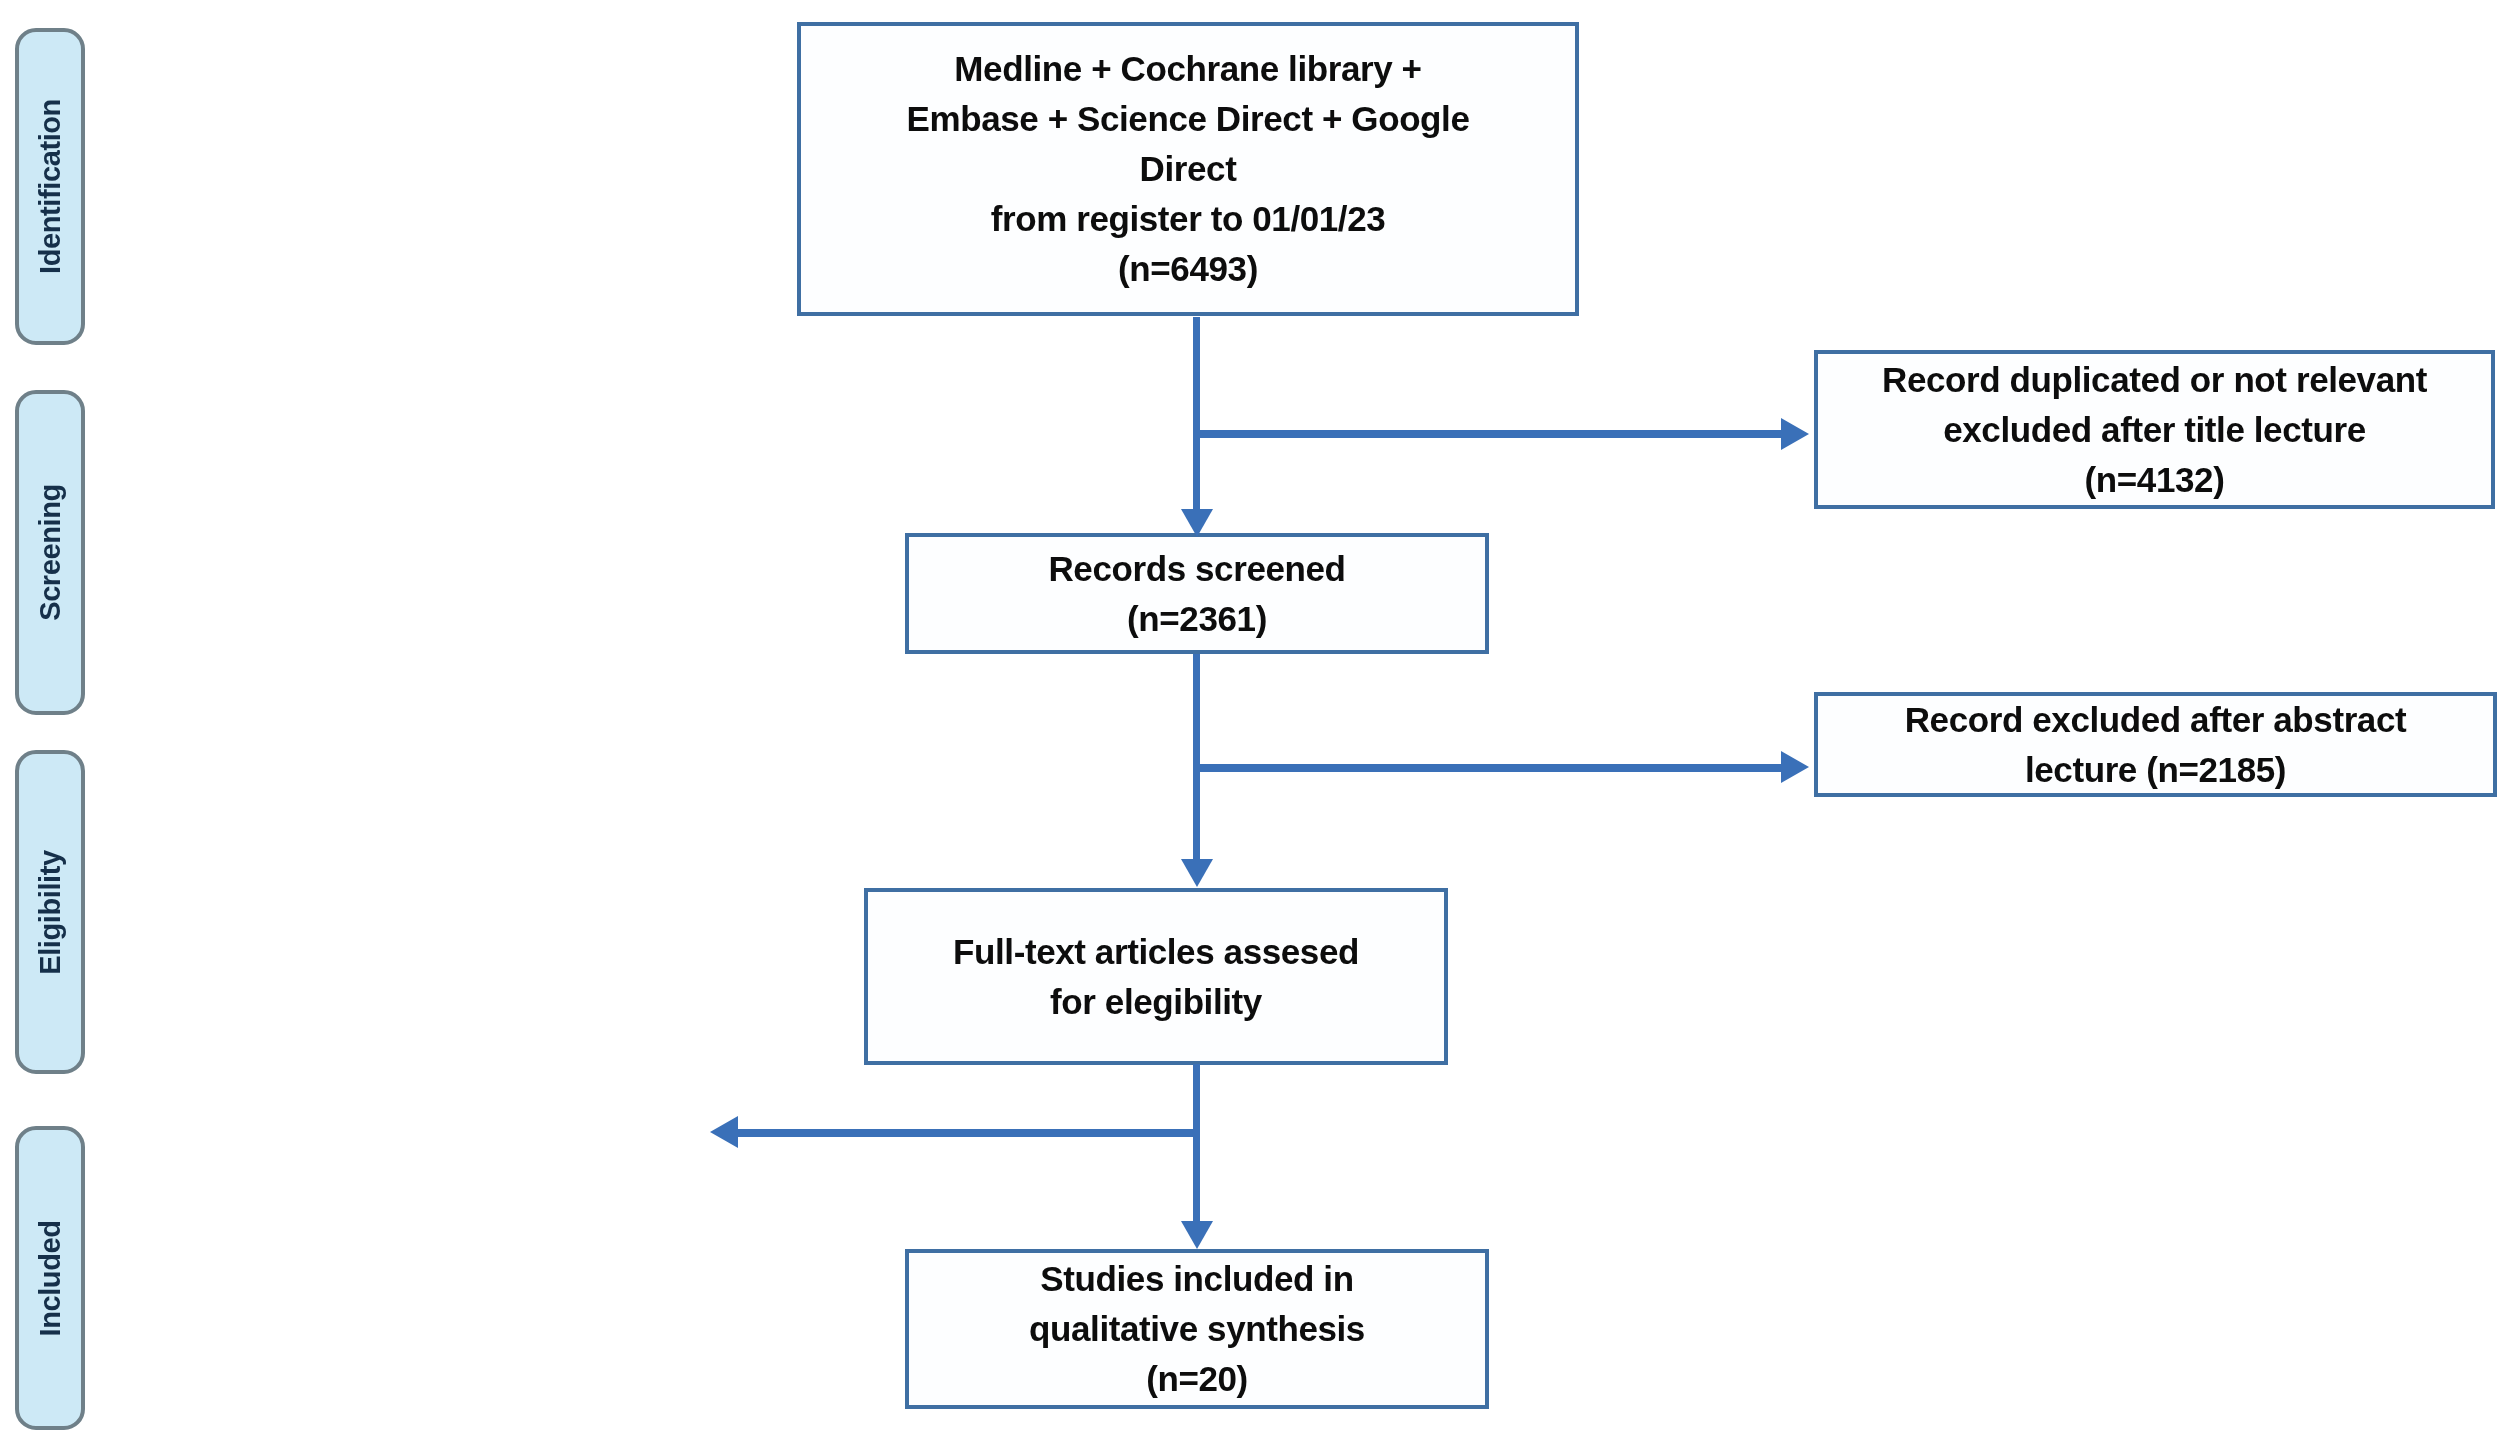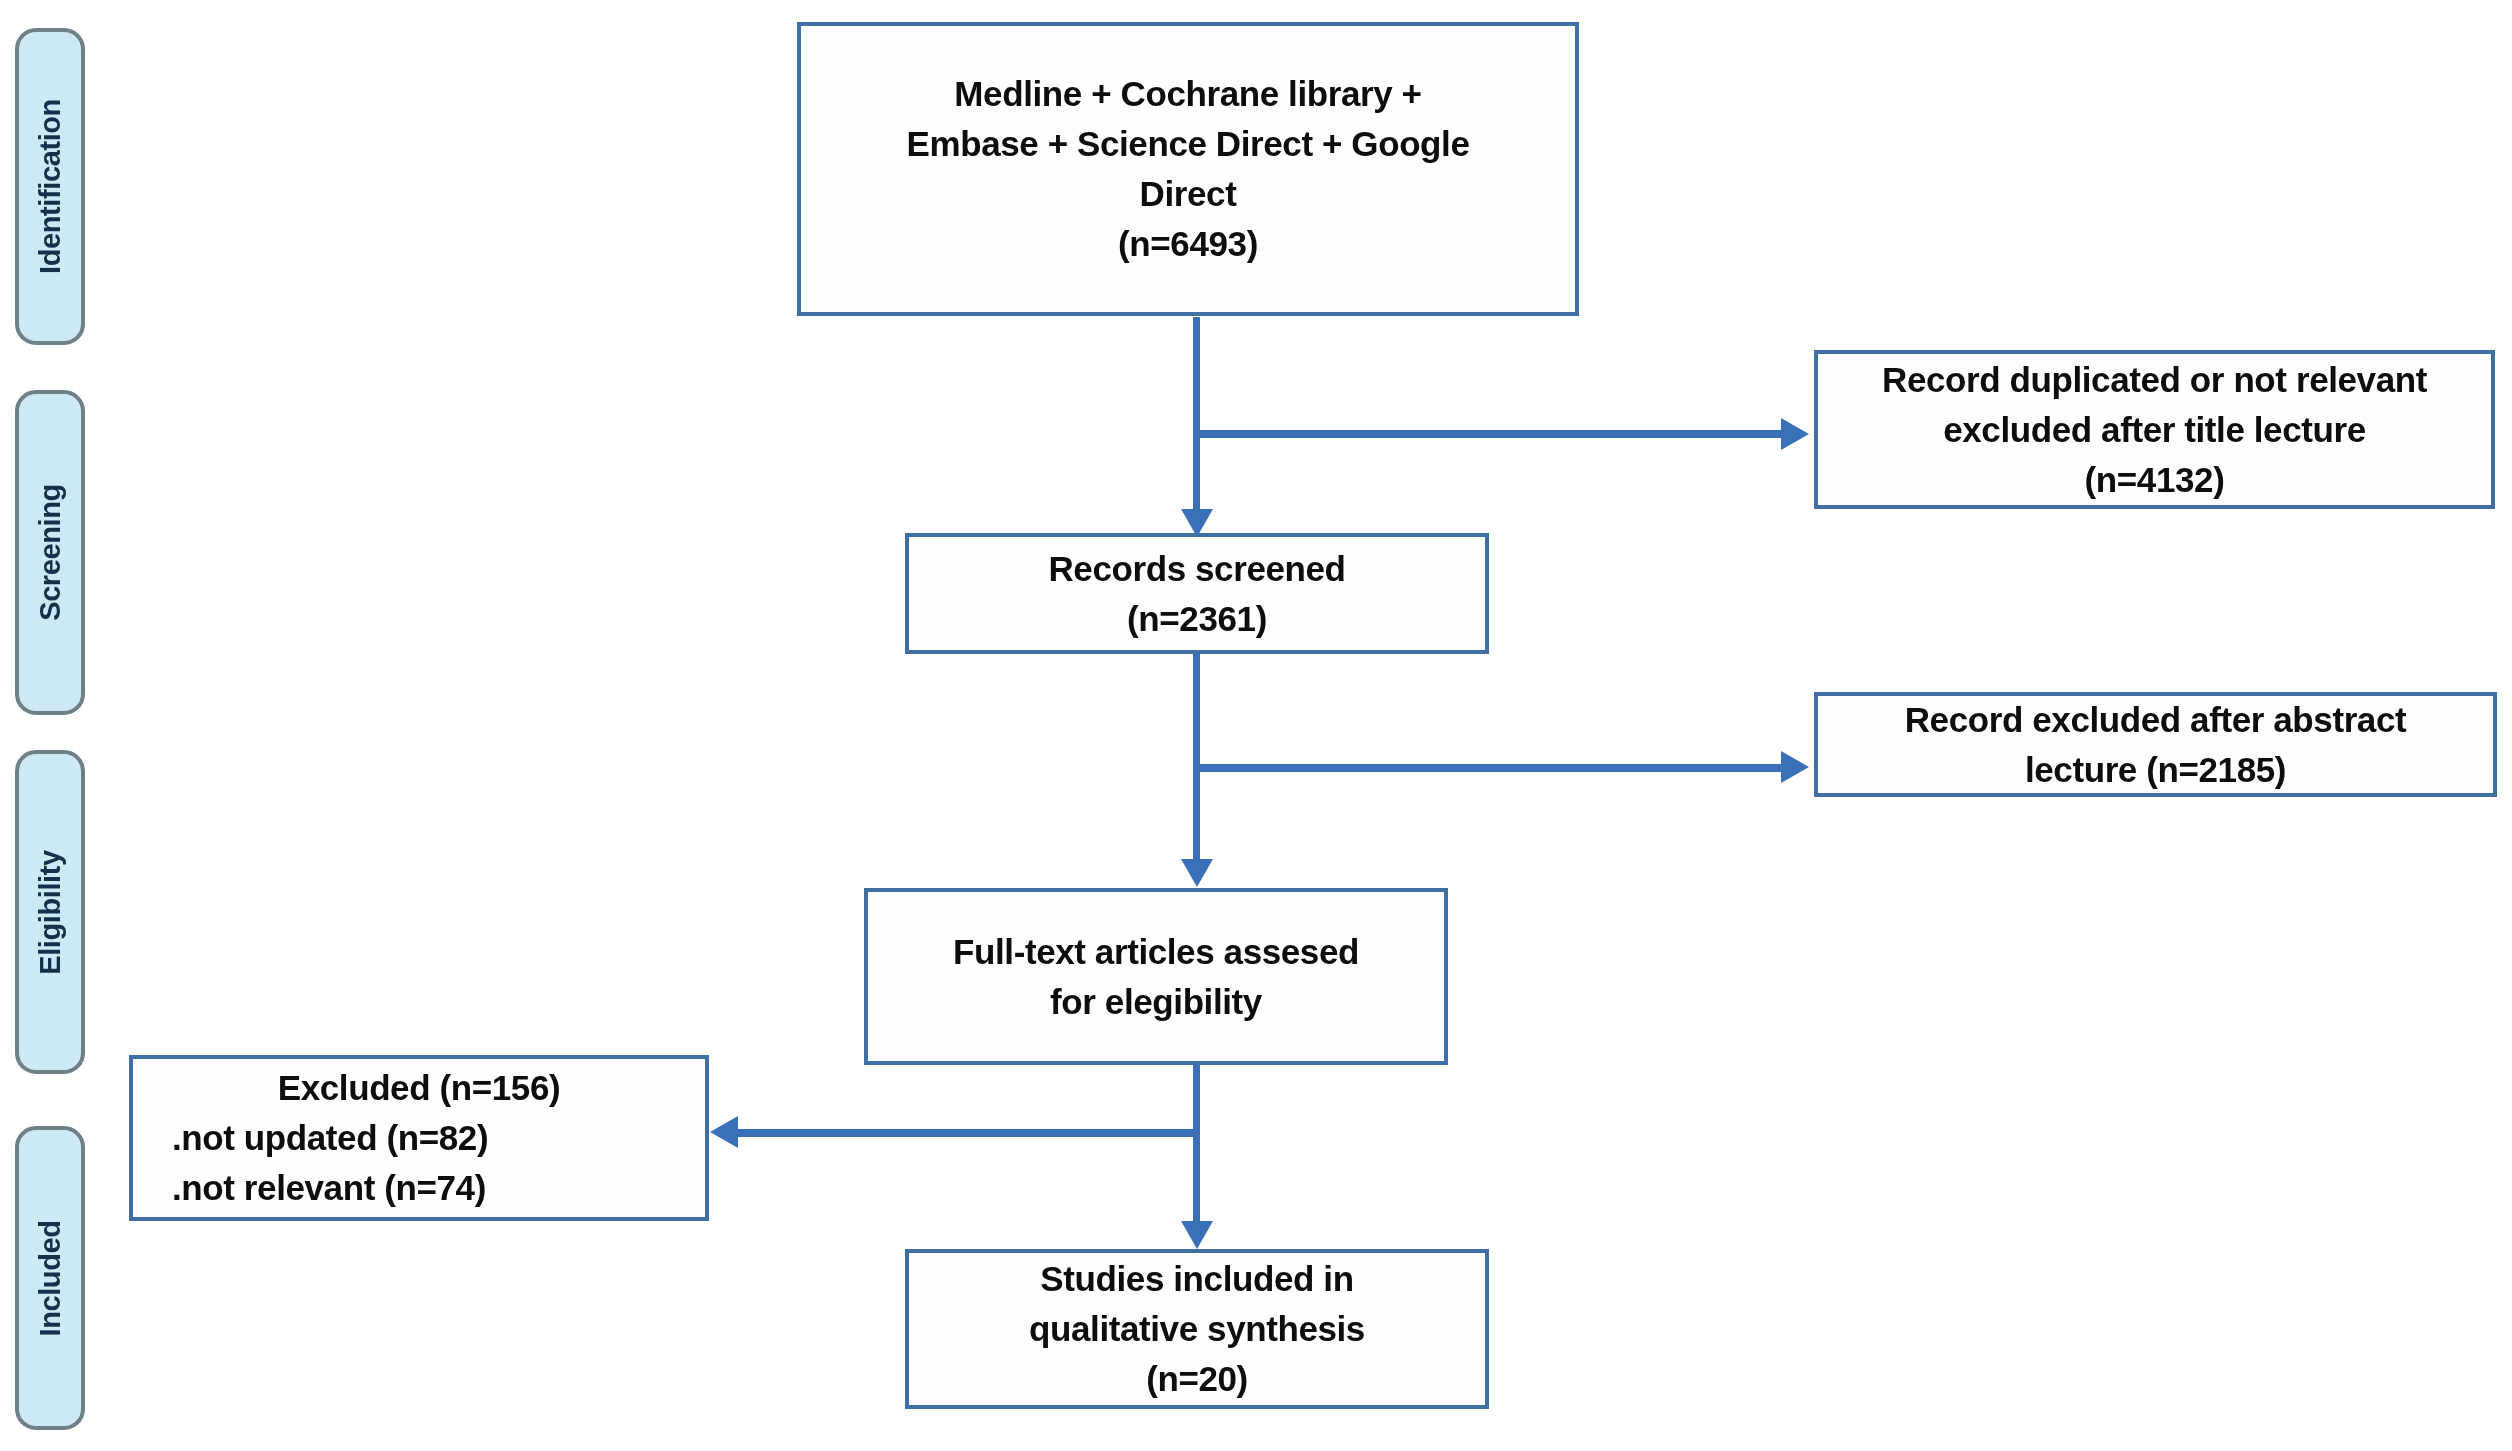--- a/index.html
+++ b/index.html
@@ -114,20 +114,21 @@
     <span class="stage-label">Eligibility</span>
   </div>
   <div class="stage" id="stage-included">
     <span class="stage-label">Included</span>
   </div>
 
   <div class="fbox" id="box-sources">
     <div class="line">Medline + Cochrane library +</div>
     <div class="line">Embase + Science Direct + Google</div>
     <div class="line">Direct</div>
+    <div class="line">from register to 01/01/23</div>
     <div class="line">(n=6493)</div>
   </div>
 
   <div class="fbox" id="box-title-excluded">
     <div class="line">Record duplicated or not relevant</div>
     <div class="line">excluded after title lecture</div>
     <div class="line">(n=4132)</div>
   </div>
 
   <div class="fbox" id="box-screened">
@@ -138,25 +139,20 @@
   <div class="fbox" id="box-abstract-excluded">
     <div class="line">Record excluded after abstract</div>
     <div class="line">lecture (n=2185)</div>
   </div>
 
   <div class="fbox" id="box-fulltext">
     <div class="line">Full-text articles assesed</div>
     <div class="line">for elegibility</div>
   </div>
 
-  <div class="fbox" id="box-excluded">
-    <div class="line">Excluded (n=156)</div>
-    <div class="line">.not updated (n=82)</div>
-    <div class="line">.not relevant (n=74)</div>
-  </div>
 
   <div class="fbox" id="box-studies">
     <div class="line">Studies included in</div>
     <div class="line">qualitative synthesis</div>
     <div class="line">(n=20)</div>
   </div>
 
   <div class="vline" id="v1"></div>
   <div class="ah ah-down" id="v1-head"></div>
   <div class="hline" id="h1"></div>

